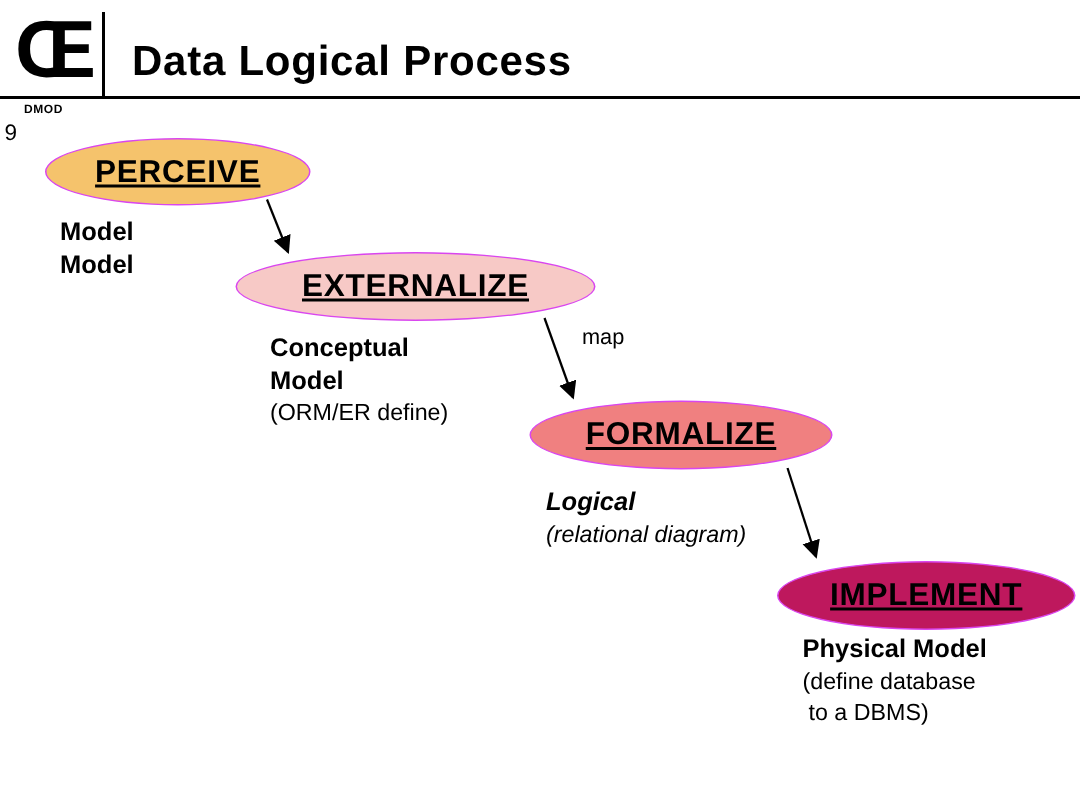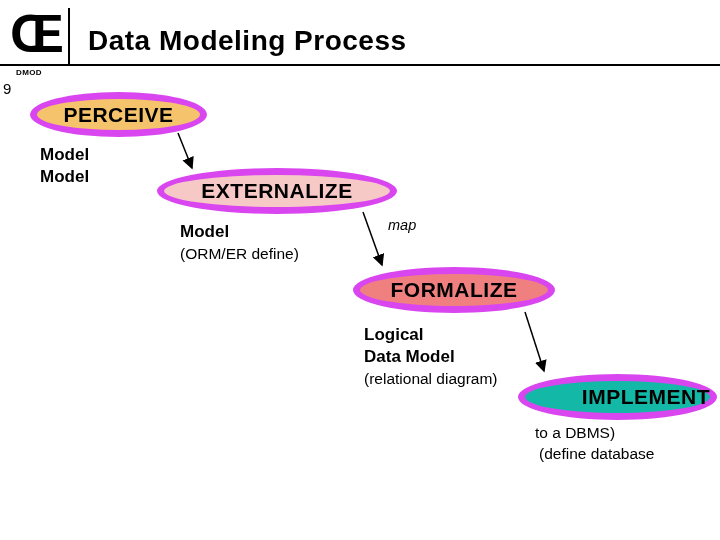--- a/index.html
+++ b/index.html
@@ -63,62 +63,62 @@
   .arrows {
     position: absolute;
     left: 0; top: 0;
     width: 720px; height: 540px;
     pointer-events: none;
   }
 
   
   .ellipse {
     position: absolute;
-    border: 7px solid #d946ef;
+    border: 1px solid #d946ef;
     border-radius: 50%;
     display: flex;
     align-items: center;
     justify-content: center;
+    text-decoration: underline;
   }
   .ellipse span {
     font-weight: bold;
     font-size: 21px;
     letter-spacing: 0.5px;
     white-space: nowrap;
   }
   .el-perceive    { left: 30px;  top: 92px;  width: 177px; height: 45px; }
   .el-externalize { left: 157px; top: 168px; width: 240px; height: 46px; }
   .el-formalize   { left: 353px; top: 267px; width: 202px; height: 46px; }
   .el-implement   { left: 518px; top: 374px; width: 199px; height: 46px; }
 
   
   .note { position: absolute; }
   .note .b { font-weight: bold; font-size: 17px; line-height: 22px; white-space: nowrap; }
   .note .r { font-weight: normal; font-size: 15.5px; line-height: 21px; white-space: nowrap; }
   .note-mental     { left: 40px;  top: 144px; }
   .note-conceptual { left: 180px; top: 221px; }
-  .note-logical    { left: 364px; top: 324px; }
+  .note-logical    { left: 364px; top: 324px; font-style: italic; }
   .note-physical   { left: 535px; top: 422px; }
   .note-physical .r:last-child { padding-left: 4px; }
 
   .map-label {
     position: absolute;
     left: 388px; top: 217px;
-    font-style: italic;
     font-size: 14.5px;
   }
 </style>
 </head>
 <body>
 
 <div class="slide">
 
   <div class="logo">Œ</div>
   <div class="logo-divider"></div>
-  <h1 class="title">Data Modeling Process</h1>
+  <h1 class="title">Data Logical Process</h1>
   <div class="header-rule"></div>
   <div class="course-code">DMOD</div>
   <div class="slide-number">9</div>
 
   <svg class="arrows" viewBox="0 0 720 540" xmlns="http://www.w3.org/2000/svg">
     <defs>
       <marker id="ah" markerWidth="9" markerHeight="9" refX="7" refY="4" orient="auto">
         <path d="M0,0 L8,4 L0,8 z" fill="#000"></path>
       </marker>
     </defs>
@@ -132,40 +132,41 @@
   </div>
 
   <div class="ellipse el-formalize" style="background-color: rgb(240, 128, 128);">
     <span>FORMALIZE</span>
   </div>
 
   <div class="ellipse el-externalize" style="background-color: rgb(247, 201, 198);">
     <span>EXTERNALIZE</span>
   </div>
 
-  <div class="ellipse el-implement" style="background-color: #14b8a6; justify-content: flex-end;">
+  <div class="ellipse el-implement" style="background-color: #be185d;">
     <span>IMPLEMENT</span>
   </div>
 
   <div class="note note-mental">
     <div class="b">Model</div>
     <div class="b">Model</div>
   </div>
 
   <div class="note note-conceptual">
+    <div class="b">Conceptual</div>
     <div class="b">Model</div>
     <div class="r">(ORM/ER define)</div>
   </div>
 
   <div class="map-label">map</div>
 
   <div class="note note-logical">
     <div class="b">Logical</div>
-    <div class="b">Data Model</div>
     <div class="r">(relational diagram)</div>
   </div>
 
   <div class="note note-physical">
+    <div class="b">Physical Model</div>
+    <div class="r">(define database</div>
     <div class="r">to a DBMS)</div>
-    <div class="r">(define database</div>
   </div>
 
 </div>
 
 </body></html>

